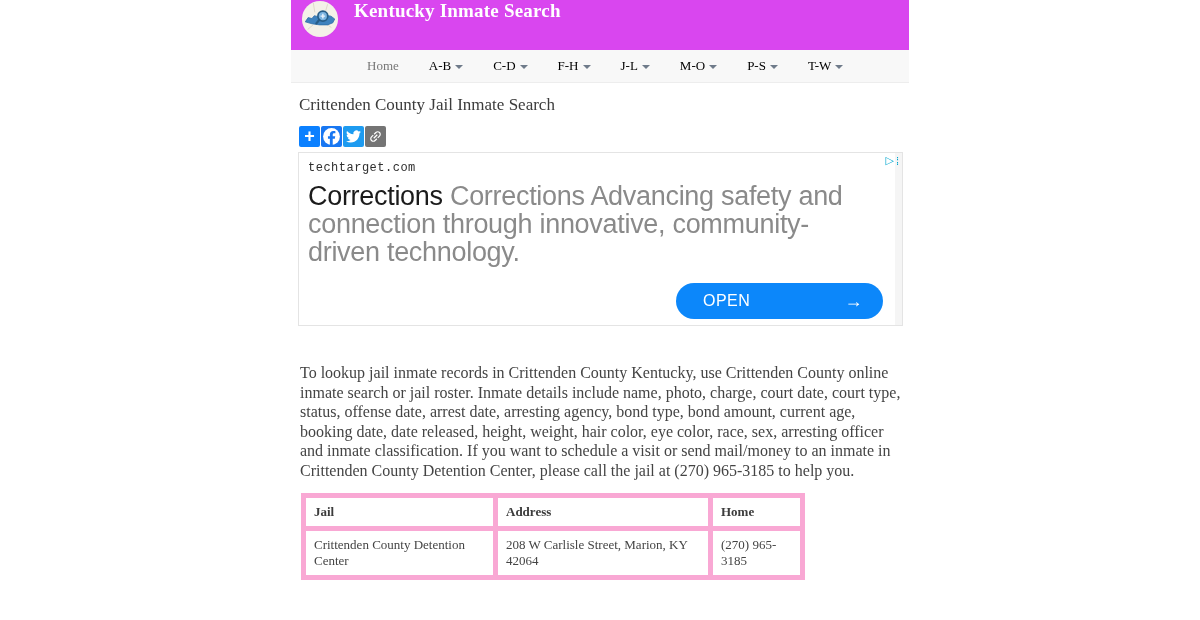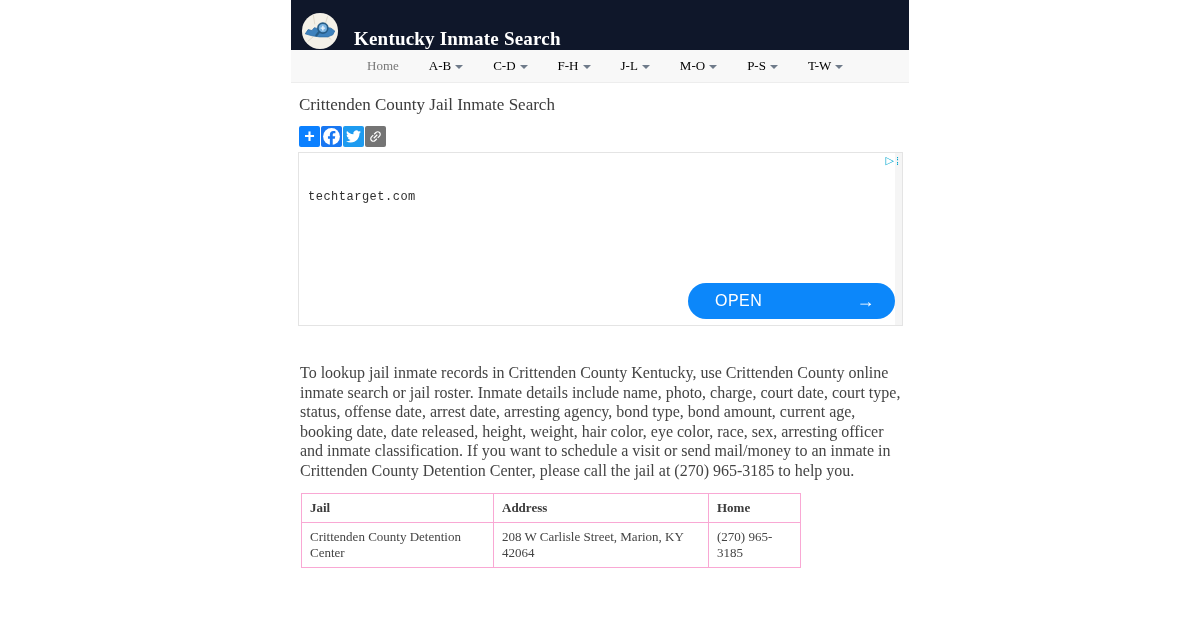--- a/index.html
+++ b/index.html
@@ -1,21 +1,21 @@
 <!DOCTYPE html>
 <html><head>
 <meta charset="utf-8">
 <style>
   * { margin:0; padding:0; box-sizing:border-box; }
   html,body { width:1200px; height:620px; overflow:hidden; background:#fff;
               font-family:"Liberation Serif", serif; }
   .container { width:618px; margin:0 auto; }
 
   
-  .site-header { height:50px; background:#0f172a; display:flex; align-items:flex-end;
+  .site-header { height:50px; background:#d946ef; display:flex; align-items:flex-start;
                  padding-left:10px; }
   .logo { width:38px; height:38px; flex:0 0 38px; }
   .site-title { color:#ffffff; font-size:19px; font-weight:bold; margin-left:15px;
                 letter-spacing:0.2px; }
 
   
   .navbar { height:33px; background:#f8f8f8; border-bottom:1px solid #ededed;
             display:flex; align-items:center; padding-left:76px; font-size:13px; }
   .nav-item { text-decoration:none; margin-right:30px; white-space:nowrap; cursor:pointer; }
   .nav-home { color:#777777; }
@@ -40,42 +40,42 @@
   .share-tw { background:#1d9bf0; }
   .share-link { background:#747474; }
   .share-btn svg { display:block; }
 
   
   .ad-box { margin-top:5px; margin-left:-1px; margin-right:-2px; height:174px;
             border:1px solid #e4e4e4; background:#fff; position:relative;
             font-family:"Liberation Sans", sans-serif; }
   .ad-strip { position:absolute; top:0; right:0; bottom:0; width:7px; background:#f5f5f5; }
   .ad-source { padding:8px 0 0 9px; font-family:"Liberation Mono", monospace;
-               font-size:12px; color:#2e2e2e; letter-spacing:0.5px;margin-top:29px; }
+               font-size:12px; color:#2e2e2e; letter-spacing:0.5px; }
   .ad-choices { position:absolute; top:1px; right:3px; color:#00a7cf; font-size:11px;
                 display:flex; align-items:center; gap:2px; cursor:pointer; z-index:2; }
   .ad-headline { padding:0 28px 0 9px; margin-top:7px; font-size:27px; line-height:28px;
                  letter-spacing:-0.3px; color:#8a8a8a; }
   .ad-advertiser { color:#1b1b1b; }
-  .ad-cta { position:absolute; right:7px; bottom:6px; width:207px; height:36px;
+  .ad-cta { position:absolute; right:19px; bottom:6px; width:207px; height:36px;
             border-radius:18px; background:#0c87fa; color:#fff; border:none;
             display:flex; align-items:center; justify-content:space-between;
             padding:0 20px 0 27px; font-size:16px; letter-spacing:0.5px;
             font-family:"Liberation Sans",sans-serif; cursor:pointer; }
   .ad-cta .arrow { font-size:18px; }
 
   
   .intro { margin-top:37px; font-size:16px; line-height:19.5px; color:#444;
            padding-left:1px; }
   .contact-heading { margin-top:12px; font-size:13.4px; color:#444; padding-left:1px; }
 
   
   .contact-table { margin-top:13px; margin-left:2px; border-collapse:collapse;
                    font-size:13px; color:#444; }
-  .contact-table th, .contact-table td { border:1px solid #f9a8d4; text-align:left;
+  .contact-table th, .contact-table td { border:5px solid #f9a8d4; text-align:left;
                    padding:6px 8px; font-weight:normal; }
   .contact-table th { font-weight:bold; color:#3c3c3c; }
   .col-jail { width:192px; } .col-addr { width:215px; } .col-phone { width:92px; }
 </style>
 </head>
 <body>
 
 <div class="container">
 
   <header class="site-header">
@@ -126,20 +126,21 @@
       </div>
     </div>
 
     <div class="ad-box">
       <div class="ad-strip"></div>
       <div class="ad-choices">
         <span>▷</span>
         <span>⁞</span>
       </div>
       <div class="ad-source">techtarget.com</div>
+      <div class="ad-headline"><span class="ad-advertiser">Corrections</span><span> Corrections Advancing safety and connection through innovative, community-driven technology.</span></div>
       <button class="ad-cta">
         <span>OPEN</span>
         <span class="arrow">→</span>
       </button>
     </div>
 
     <p class="intro">To lookup jail inmate records in Crittenden County Kentucky, use Crittenden County online inmate search or jail roster. Inmate details include name, photo, charge, court date, court type, status, offense date, arrest date, arresting agency, bond type, bond amount, current age, booking date, date released, height, weight, hair color, eye color, race, sex, arresting officer and inmate classification. If you want to schedule a visit or send mail/money to an inmate in Crittenden County Detention Center, please call the jail at (270) 965-3185 to help you.</p>
 
 
     <table class="contact-table">

